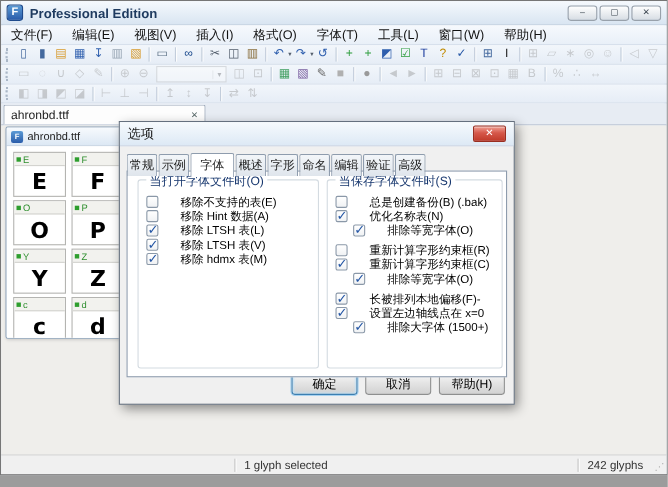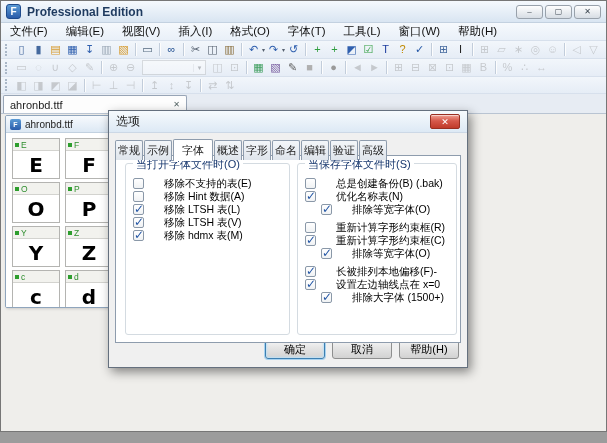--- a/index.html
+++ b/index.html
@@ -303,20 +303,28 @@
           <div class="gcell-h">
               <span class="gdot"></span>
               <span class="glabel">d</span>
             </div>
           <div class="gglyph">d</div>
         </div>
       </div>
     </div>
   </div>
 
+  <div class="statusbar">
+    <span class="sb-p0"></span>
+    <span class="sb-sep"></span>
+    <span class="sb-p1">1 glyph selected</span>
+    <span class="sb-sep"></span>
+    <span class="sb-p2">242 glyphs</span>
+    <span class="sb-grip">⋰</span>
+  </div>
 
   <div class="dialog">
     <div class="dlg-title">
       <span>选项</span>
       <span class="dlg-close">✕</span>
     </div>
     <div class="dlg-tabs">
       <span class="dtab">常规</span>
       <span class="dtab">示例</span>
       <span class="dtab active">字体</span>

